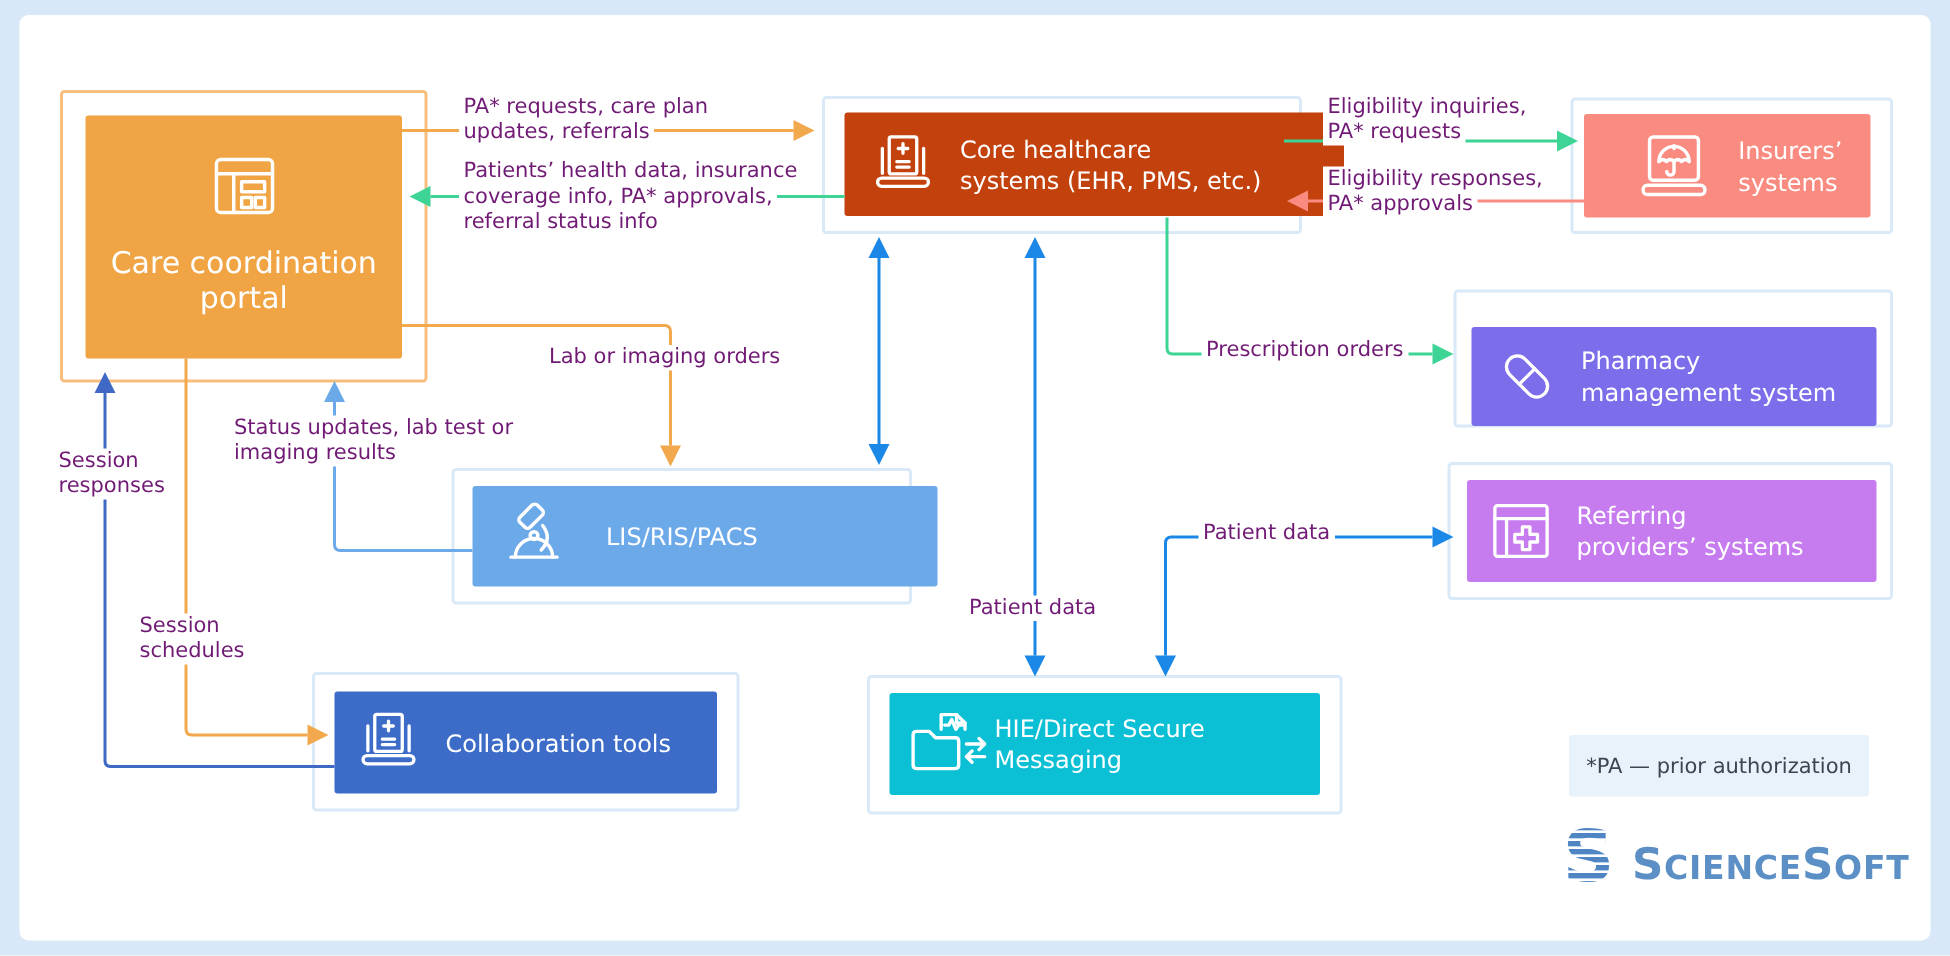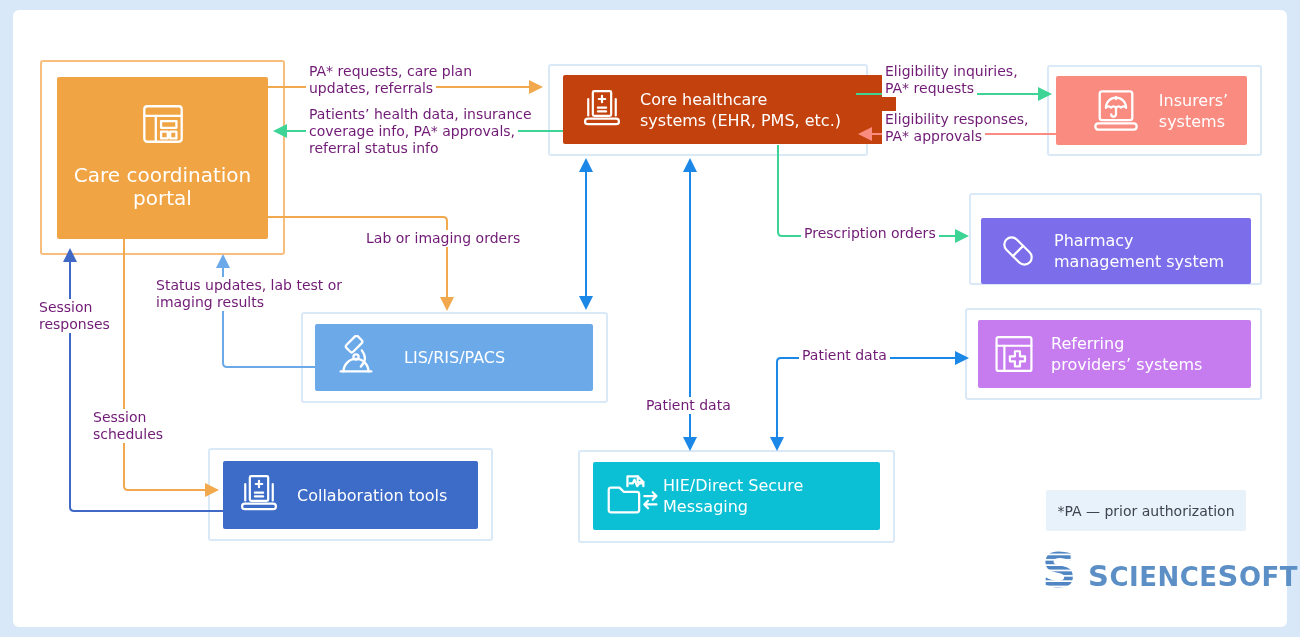--- a/index.html
+++ b/index.html
@@ -11,21 +11,21 @@
   .node svg{flex:0 0 auto;}
   .portal{flex-direction:column;justify-content:flex-start;padding-top:24px;gap:17px;}
   .portal .nlabel{font-size:20px;line-height:23px;text-align:center;}
   .conn{position:absolute;left:0;top:0;z-index:3;pointer-events:none;}
   .elabel{position:absolute;z-index:4;font-size:14px;color:#701a75;}
   .lrow{background:#FFFFFF;width:fit-content;padding:0 3px;line-height:17px;white-space:nowrap;}
   .footnote{position:absolute;left:1046px;top:490px;width:200px;height:41px;background:#E8F2FB;display:flex;align-items:center;justify-content:center;font-size:14px;color:#3E4450;z-index:2;border-radius:2px;}
   .logo{position:absolute;left:1040px;top:549px;display:flex;align-items:flex-end;gap:6px;z-index:2;color:#5B8FC5;font-weight:bold;}
   .logo-text{display:flex;align-items:baseline;letter-spacing:0.5px;line-height:1;}
   .logo-big{font-size:29px;}
-  .logo-small{font-size:26px;}
+  .logo-small{font-size:22px;}
 </style>
 </head>
 <body>
 
 <div class="stage">
   <div class="panel"></div>
 
   <div class="frame" style="left:40px;top:60px;width:245px;height:195px;border-color:#F7BE7D;"></div>
   <div class="node portal" style="left:57px;top:77px;width:211px;height:162px;background:#F0A444;">
     <svg width="46" height="46" viewBox="0 0 48 48" fill="none" stroke="#FFFFFF" stroke-width="2.4" stroke-linecap="round" stroke-linejoin="round">
@@ -96,21 +96,21 @@
       <line x1="13.5" y1="15" x2="13.5" y2="42.5"></line>
       <path d="M25 21 h5.5 v5.5 h5.5 v5.5 h-5.5 v5.5 h-5.5 v-5.5 h-5.5 v-5.5 h5.5 z"></path>
     </svg>
     <div class="nlabel">
       <div>Referring</div>
       <div>providers’ systems</div>
     </div>
   </div>
 
   <div class="frame" style="left:301px;top:312px;width:307px;height:91px;"></div>
-  <div class="node" style="left:315px;top:324px;width:278px;height:67px;background:#6CA9E8;padding-left:17px;gap:24px;">
+  <div class="node" style="left:315px;top:324px;width:310px;height:67px;background:#6CA9E8;padding-left:17px;gap:24px;">
     <svg width="48" height="46" viewBox="0 0 50 48" fill="none" stroke="#FFFFFF" stroke-width="2.4" stroke-linecap="round" stroke-linejoin="round">
       <rect x="18" y="1" width="10" height="17" rx="2.5" transform="rotate(45 23 9.5)"></rect>
       <circle cx="25" cy="23" r="2.7"></circle>
       <path d="M31 16 q7 9 -1 17"></path>
       <path d="M12 38 a13 13 0 0 1 26 0"></path>
       <path d="M9 38 h32"></path>
     </svg>
     <div class="nlabel">
       <div>LIS/RIS/PACS</div>
     </div>

